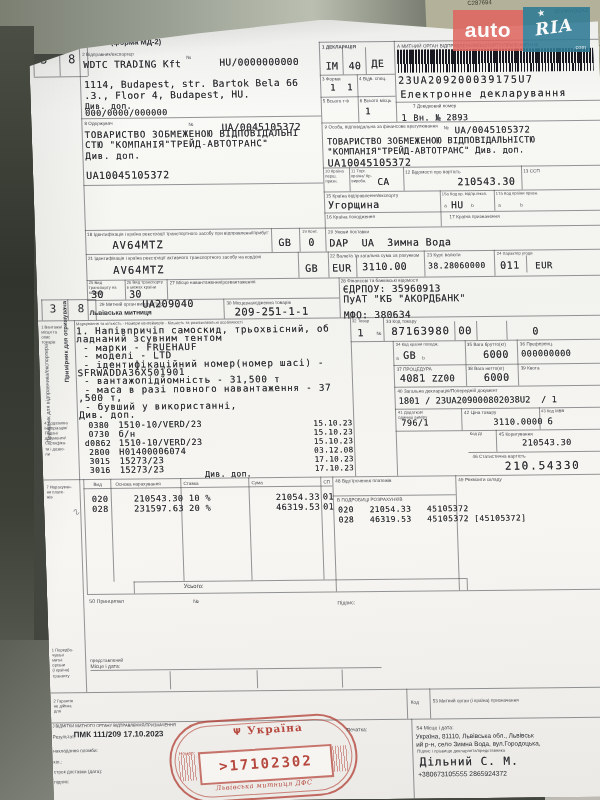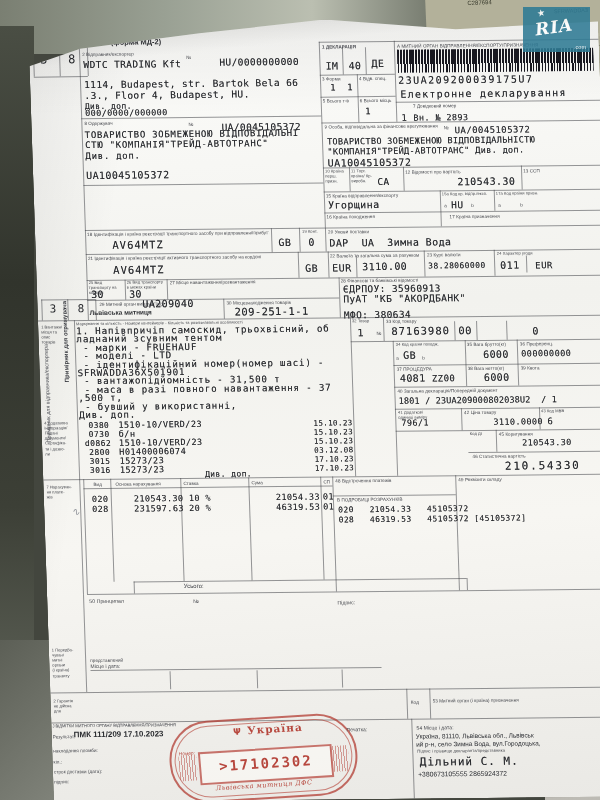--- a/index.html
+++ b/index.html
@@ -394,20 +394,23 @@
 ий р-н, село Зимна Вода, вул.Городоцька,</span>
     <span class="lb" style="left:365px;top:731px;font-size:4.2px;">Підпис і прізвище декларанта/представника</span>
     <span class="tw" style="left:367px;top:737px;font-size:11px;letter-spacing:1px;">Дільний С. М.</span>
     <span class="abs" style="left:365px;top:752px;font:6.8px 'Liberation Sans',sans-serif;color:#2c2e33;">+380673105555 2865924372</span>
 
     <div class="vl" style="left:50px;top:24px;height:274px;"></div>
     <div class="vl" style="left:290px;top:22px;height:186px;"></div>
   </div>
 
   <div class="abs" style="left:453px;top:7px;width:137px;height:47px;">
+    <div class="abs" style="left:0;top:3px;width:70px;height:41px;background:#e0655f;opacity:.86;text-align:center;">
+      <span style="font:bold 21px 'Liberation Sans',sans-serif;color:#fff;line-height:40px;letter-spacing:.5px;">auto</span>
+    </div>
     <div class="abs" style="left:70px;top:0;width:67px;height:45px;background:#2f7b95;opacity:.88;">
       <span style="position:absolute;left:14px;top:1px;font-size:9px;color:#fff;transform:rotate(-12deg);">★</span>
       <span style="position:absolute;left:12px;top:10px;font:bold italic 17px 'DejaVu Serif',serif;color:#fff;transform:rotate(-8deg);letter-spacing:1px;">RIA</span>
       <span style="position:absolute;right:4px;bottom:2px;font:5.5px 'Liberation Sans',sans-serif;color:rgba(255,255,255,.85);">.com</span>
     </div>
   </div>
 
 </div>
 
 </body></html>

